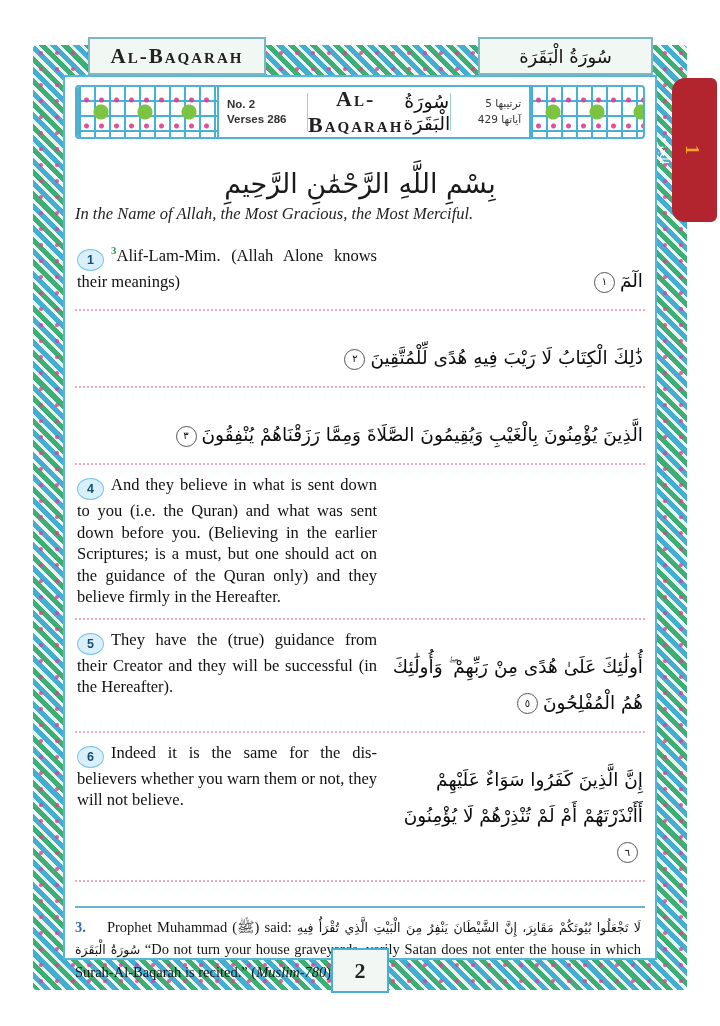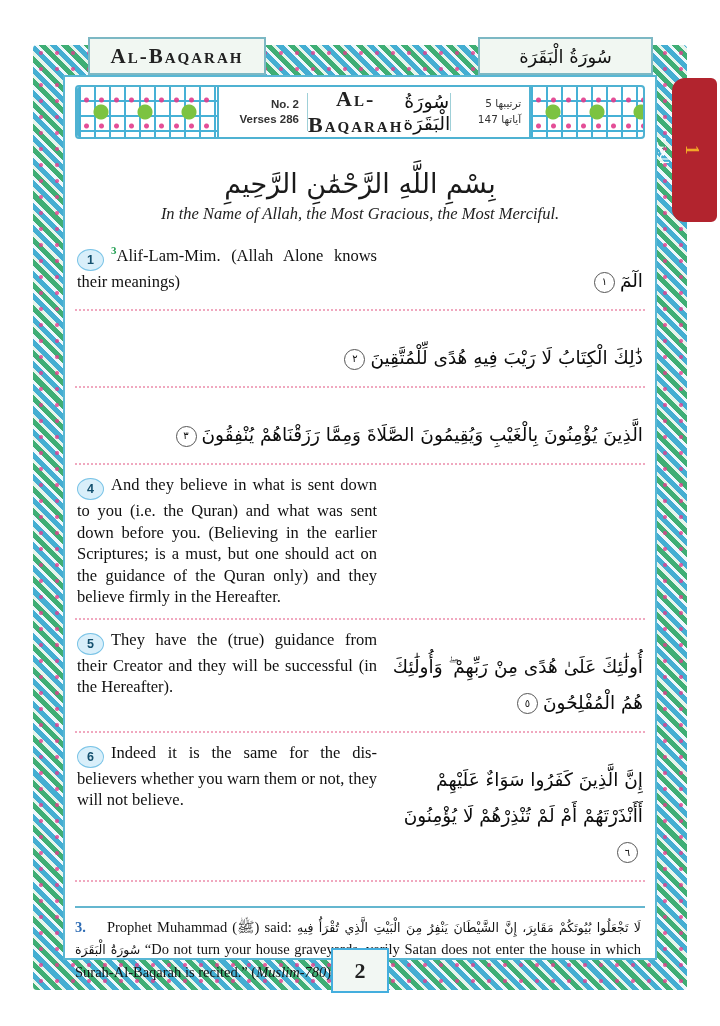--- a/index.html
+++ b/index.html
@@ -49,28 +49,28 @@
     background-image:
       radial-gradient(circle at 50% 50%, #7cc341 7px, transparent 8px),
       radial-gradient(circle at 50% 50%, rgba(225,60,140,.9) 2px, transparent 3px),
       repeating-linear-gradient(90deg,#46b1d6 0 2px,transparent 2px 15px),
       repeating-linear-gradient(0deg,#46b1d6 0 2px,transparent 2px 15px);
     background-size:44px 100%,15px 26px,15px 100%,100% 15px;
     border-left:2px solid #4fb2d2;border-right:2px solid #4fb2d2;
   }
   .banner .vdiv{width:1px;align-self:stretch;margin:6px 0;background:#9fd0d8;flex:none;}
   .meta-en{font-family:"Liberation Sans",sans-serif;font-size:11.5px;font-weight:bold;color:#333;
-    text-align:right;line-height:1.3;padding:0 8px;flex:none;width:72px;}
+    line-height:1.3;padding:0 8px;flex:none;width:72px;}
   .title-en{flex:1;text-align:center;font-variant:small-caps;font-size:22px;font-weight:600;letter-spacing:2px;color:#222;}
   .title-ar{flex:1;text-align:center;font-family:"DejaVu Sans",sans-serif;font-size:19px;color:#111;}
   .meta-ar{font-family:"DejaVu Sans",sans-serif;font-size:10.5px;color:#333;direction:rtl;
     text-align:right;line-height:1.5;padding:0 8px;flex:none;width:62px;}
   
   .bism-ar{text-align:center;font-family:"DejaVu Sans",sans-serif;font-size:27px;margin-top:29px;color:#1a1a1a;}
-  .bism-en{text-align:center;font-style:italic;font-size:16.5px;margin-top:5px;color:#222;}
+  .bism-en{font-style:italic;font-size:16.5px;margin-top:5px;color:#222;}
   
   .verses{margin-top:10px;}
   .verse-row{display:flex;gap:12px;padding:9px 2px 10px 2px;border-bottom:2px dotted #f0a8bf;}
   .verse-en{width:300px;flex:none;text-align:justify;font-size:16.5px;line-height:1.3;color:#101010;}
   .vnum{
     display:inline-flex;justify-content:center;align-items:center;width:25px;height:20px;
     border:1.5px solid #79c3e6;background:#d9effa;border-radius:50%;
     font-family:"Liberation Sans",sans-serif;font-size:12.5px;font-weight:bold;color:#14506e;
     margin-right:7px;vertical-align:-3px;
   }
@@ -105,21 +105,21 @@
       <div class="meta-en">
         <div>No. 2</div>
         <div>Verses 286</div>
       </div>
       <div class="vdiv"></div>
       <div class="title-en">Al-Baqarah</div>
       <div class="title-ar">سُورَةُ الْبَقَرَة</div>
       <div class="vdiv"></div>
       <div class="meta-ar">
         <div>ترتيبها 5</div>
-        <div>آياتها 147</div>
+        <div>آياتها 429</div>
       </div>
       <div class="orn"></div>
     </div>
 
     <div class="bism-ar" dir="rtl">بِسْمِ اللَّهِ الرَّحْمَٰنِ الرَّحِيمِ</div>
     <div class="bism-en">In the Name of Allah, the Most Gracious, the Most Merciful.</div>
 
     <div class="verses" id="verses">
         <div class="verse-row">
           <div class="verse-en"><span class="vnum">1</span><span class="fnref">3</span><span>Alif-Lam-Mim. (Allah Alone knows their meanings)</span></div>

